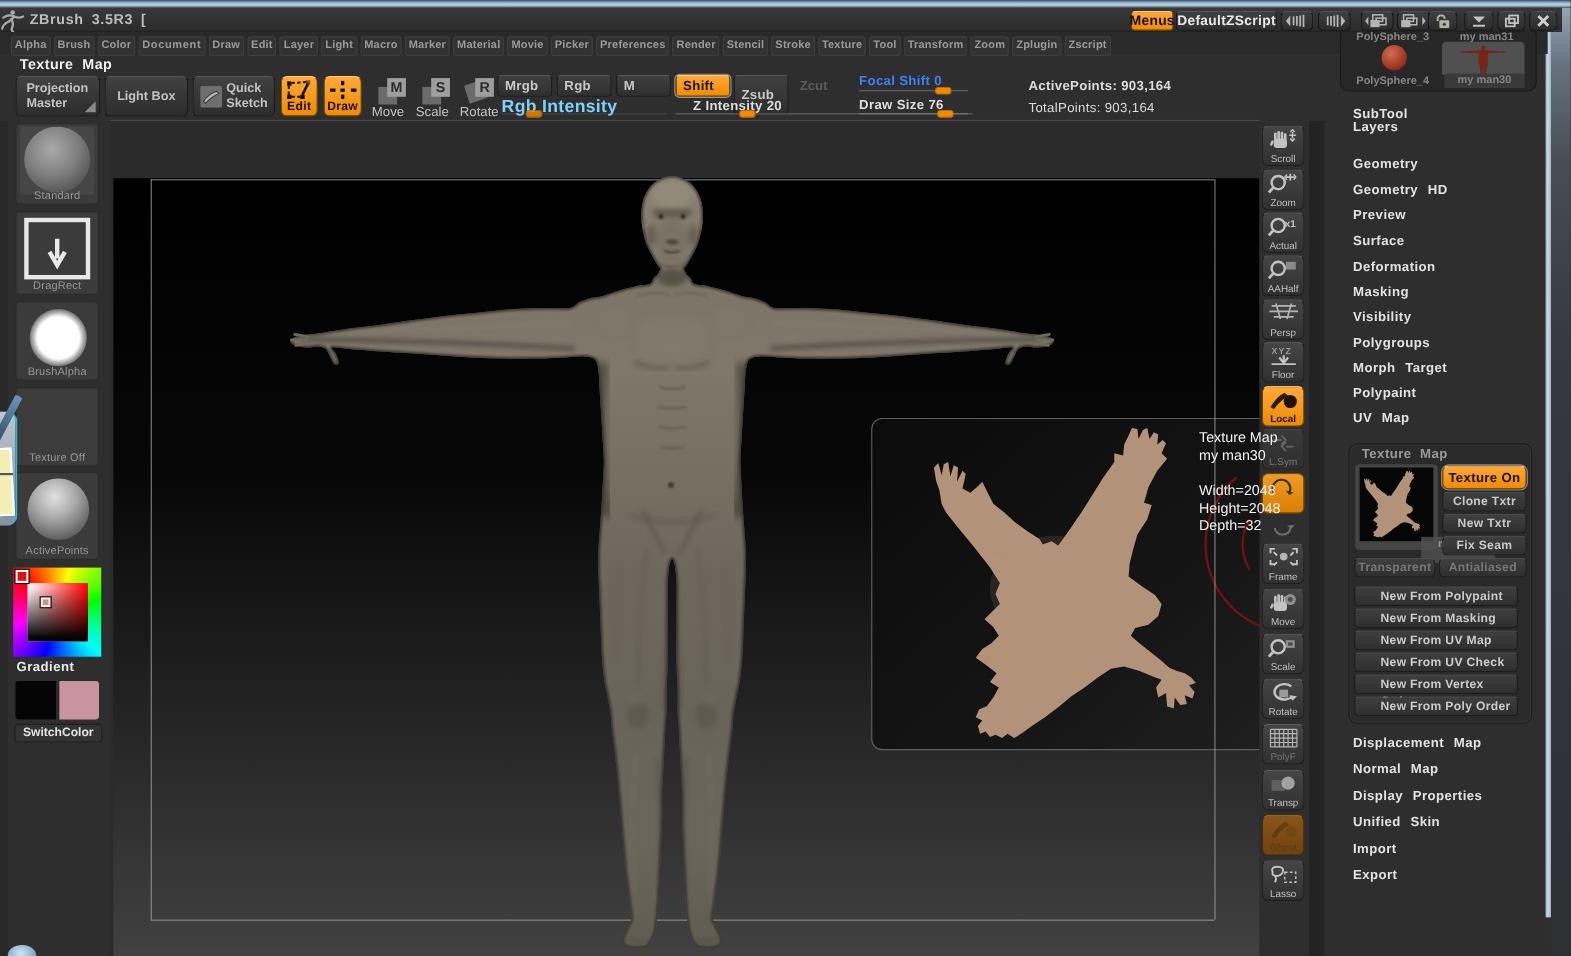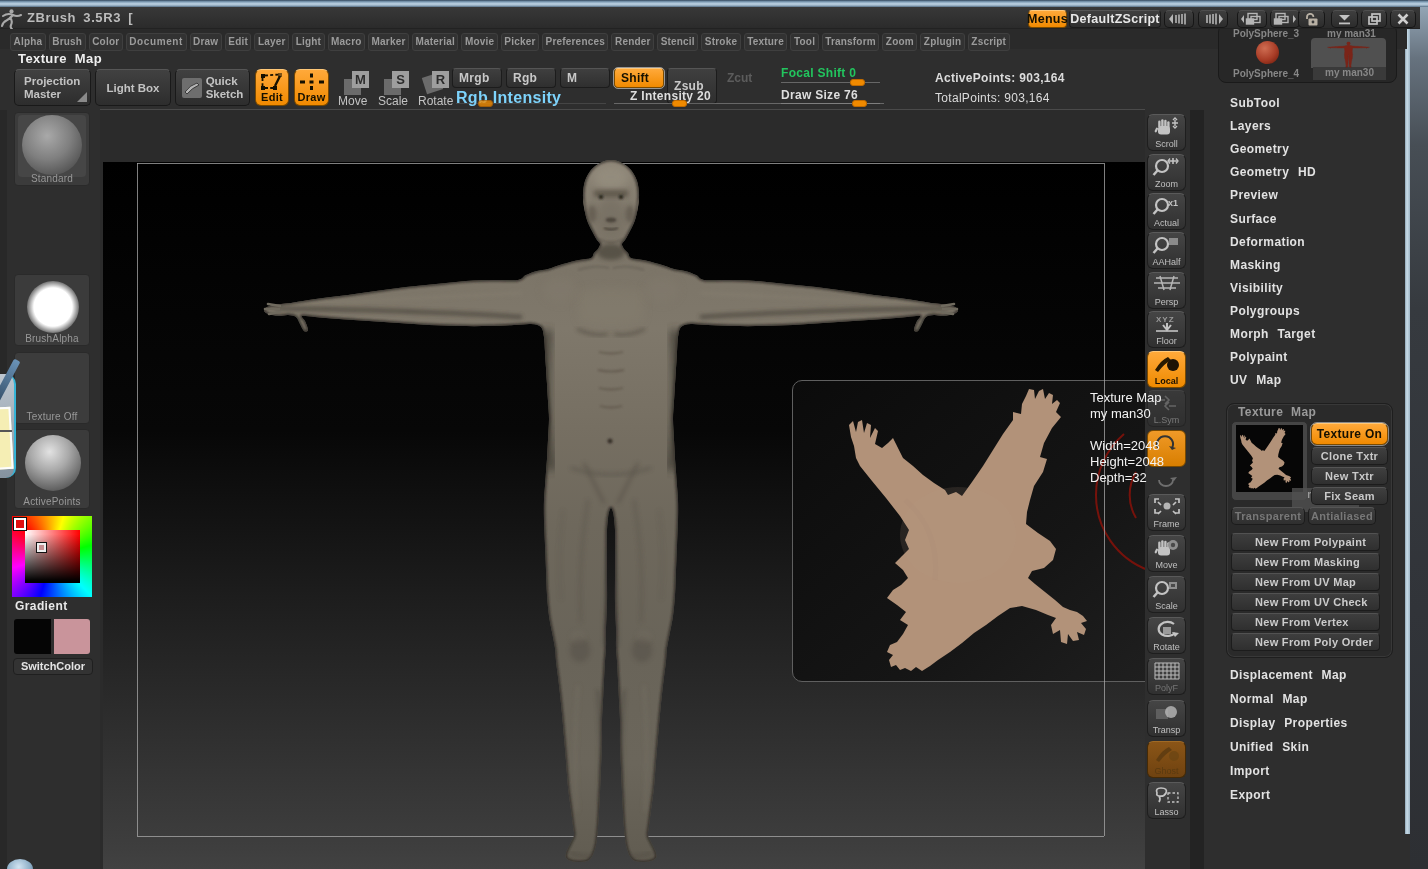--- a/index.html
+++ b/index.html
@@ -290,20 +290,27 @@
 <div class="abs" style="left:0;top:110px;width:100px;height:759px;background:#2e2e2e"></div>
 <div class="tile" style="top:112px;height:74px">
       <div style="position:absolute;left:3px;top:2px;width:68px;height:62px;border-radius:4px;background:#464646;overflow:hidden"><div style="position:absolute;left:4px;top:0px;width:60px;height:60px;border-radius:50%;background:radial-gradient(circle at 42% 35%,#a9a9a9,#7f7f7f 45%,#4c4c4c 85%)"></div><svg width="68" height="62">
           <path d="M 16,20 Q 32,6 47,17 Q 57,26 48,34 Q 39,41 32,33 Q 27,26 36,22" stroke="#555" stroke-width="6.5" fill="none" stroke-linecap="round"></path>
           <path d="M 17,18 Q 33,6 46,15" stroke="#d8d8d8" stroke-width="3" fill="none" stroke-linecap="round"></path>
           <path d="M 36,23 Q 45,26 45,32" stroke="#dcdcdc" stroke-width="2.5" fill="none" stroke-linecap="round"></path>
           <path d="M 22,28 Q 26,36 34,38" stroke="#9c9c9c" stroke-width="2.5" fill="none"></path>
         </svg></div>
       <div class="tlab">Standard</div>
     </div>
+<div class="tile" style="top:192px;height:76px">
+      <svg width="74" height="62" style="position:absolute;left:0;top:2px">
+        <rect x="9" y="5" width="56" height="52" fill="none" stroke="#e8e8e8" stroke-width="4"></rect>
+        <path d="M 37,22 V 40 M 30,34 L 37,46 L 44,34" stroke="#e8e8e8" stroke-width="4" fill="none"></path>
+      </svg>
+      <div class="tlab">DragRect</div>
+    </div>
 <div class="tile" style="top:274px;height:72px">
       <div style="position:absolute;left:12px;top:6px;width:52px;height:52px;border-radius:50%;background:radial-gradient(circle,#ffffff 52%,rgba(255,255,255,0) 78%)"></div>
       <div class="tlab">BrushAlpha</div>
     </div>
 <div class="tile" style="top:352px;height:72px;background:#3c3c3c">
       <div class="tlab">Texture Off</div>
     </div>
 <div class="tile" style="top:429px;height:80px">
       <div style="position:absolute;left:10px;top:5px;width:56px;height:56px;border-radius:50%;background:radial-gradient(circle at 44% 30%,#e2e2e2,#a9a9a9 38%,#5e5e5e 78%,#3c3c3c)"></div>
       <div class="tlab">ActivePoints</div>
@@ -319,21 +326,21 @@
 <div class="abs" style="left:13px;top:658px;width:80px;height:17px;background:#333;border:1px solid #1f1f1f;border-radius:4px;color:#e4e4e4;font-weight:bold;font-size:11px;text-align:center;line-height:15px">SwitchColor</div>
 <div class="abs" style="left:0;top:110px;width:7px;height:759px;background:#282828"></div>
 <div class="abs" style="left:7px;top:859px;width:26px;height:20px;border-radius:50%;background:radial-gradient(circle at 45% 40%,#d2e4f2,#8fb0c8 60%,#5a7890)"></div>
 
 <div class="abs" style="left:-52px;top:374px;width:68px;height:104px;border-radius:10px;background:linear-gradient(170deg,#c2cbd4,#84919e);border-right:2px solid #35b4d6;z-index:5"></div>
 <div class="abs" style="left:-36px;top:408px;width:48px;height:62px;background:#f5eeb4;border:2px solid #fdfdfd;transform:rotate(-3deg);z-index:6"></div>
 <div class="abs" style="left:-3px;top:356px;width:7px;height:72px;background:linear-gradient(#6a93b8,#16283c);transform:rotate(28deg);z-index:7;border-radius:2px"></div>
 <div class="abs" style="left:0px;top:430px;width:12px;height:1.5px;background:#555;z-index:8"></div>
 
 <div class="hdr" style="top:96px">SubTool</div>
-<div class="hdr" style="top:119px">Layers</div>
+<div class="hdr" style="top:108px">Layers</div>
 <div class="hdr" style="top:142px">Geometry</div>
 <div class="hdr" style="top:165px">Geometry HD</div>
 <div class="hdr" style="top:188px">Preview</div>
 <div class="hdr" style="top:212px">Surface</div>
 <div class="hdr" style="top:235px">Deformation</div>
 <div class="hdr" style="top:258px">Masking</div>
 <div class="hdr" style="top:281px">Visibility</div>
 <div class="hdr" style="top:304px">Polygroups</div>
 <div class="hdr" style="top:327px">Morph Target</div>
 <div class="hdr" style="top:350px">Polypaint</div>
@@ -351,21 +358,21 @@
 <div class="abs" style="left:1236px;top:425px;width:67px;height:67px;background:#060606"></div>
 <svg class="abs" style="left:1236px;top:425px" width="67" height="67" viewBox="0 0 67 67">
       <use href="#uvsil" transform="translate(-178.5,-80.6) scale(0.215)" fill="#b29279"></use>
     </svg>
 <div class="abs" style="left:1292px;top:488px;width:67px;height:24px;background:rgba(80,80,80,.8);color:#9a9a9a;font-size:10px;font-weight:bold;text-align:right;line-height:13px">my_man30</div>
 <div class="btn obtn" style="left:1311px;top:423px;width:77px;height:22px;font-size:12px;border-radius:6px;outline:1px solid rgba(255,255,255,.45)">Texture On</div>
 <div class="btn" style="left:1311px;top:447px;width:77px;height:18px;font-size:11px">Clone Txtr</div>
 <div class="btn" style="left:1311px;top:467px;width:77px;height:18px;font-size:11px">New Txtr</div>
 <div class="btn" style="left:1311px;top:487px;width:77px;height:18px;font-size:11px">Fix Seam</div>
 <div class="btn" style="left:1231px;top:507px;width:74px;height:18px;font-size:11px;color:#787878">Transparent</div>
-<div class="btn" style="left:1308px;top:507px;width:68px;height:18px;font-size:11px;color:#787878">Antialiased</div>
+<div class="btn" style="left:1308px;top:507px;width:80px;height:18px;font-size:11px;color:#787878">Antialiased</div>
 <div class="npb" style="top:533px">New From Polypaint</div>
 <div class="npb" style="top:553px">New From Masking</div>
 <div class="npb" style="top:573px">New From UV Map</div>
 <div class="npb" style="top:593px">New From UV Check</div>
 <div class="npb" style="top:613px">New From Vertex Order</div>
 <div class="npb" style="top:633px">New From Poly Order</div>
 
 <div class="abs" style="left:1218px;top:24px;width:179px;height:59px;background:#272727;border:1px solid #1a1a1a;border-radius:8px;z-index:15"></div>
 <div class="abs" style="z-index:16;left:1233px;top:28px;color:#878787;font-size:10px;font-weight:bold">PolySphere_3</div>
 <div class="abs" style="z-index:16;left:1327px;top:28px;color:#878787;font-size:10px;font-weight:bold">my man31</div>
@@ -511,21 +518,21 @@
 <div class="btn" style="left:560px;top:68px;width:50px;height:20px;font-size:12px;justify-content:flex-start;padding-left:6px;border-radius:4px">M</div>
 <div class="btn obtn" style="left:614px;top:68px;width:50px;height:20px;font-size:12px;justify-content:flex-start;padding-left:6px;border-radius:4px;outline:1px solid rgba(255,255,255,.5)">Shift</div>
 <div class="btn" style="left:667px;top:68px;width:50px;height:36px;font-size:12px;justify-content:flex-start;padding-left:6px;border-radius:4px">Zsub</div>
 <div class="abs" style="left:727px;top:71px;color:#5c5c5c;font-size:12px;font-weight:bold">Zcut</div>
 <div class="abs" style="left:456px;top:89px;color:#7dd3fc;font-size:16px;font-weight:bold;letter-spacing:.3px">Rgb Intensity</div>
 <div class="sl" style="left:456px;top:103px;width:150px;opacity:.25"></div>
 <div class="mk" style="left:478px;top:100px;opacity:.8"></div>
 <div class="abs" style="left:630px;top:89px;color:#dedede;font-size:12px;font-weight:bold;letter-spacing:.3px">Z Intensity 20</div>
 <div class="sl" style="left:614px;top:103px;width:270px"></div>
 <div class="mk" style="left:672px;top:100px"></div>
-<div class="abs" style="left:781px;top:66px;color:#22c55e;font-size:12px;font-weight:bold;letter-spacing:.3px">Focal Shift 0</div>
+<div class="abs" style="left:781px;top:66px;color:#3b82f6;font-size:12px;font-weight:bold;letter-spacing:.3px">Focal Shift 0</div>
 <div class="sl" style="left:781px;top:82px;width:99px"></div>
 <div class="mk" style="left:850px;top:79px"></div>
 <div class="abs" style="left:781px;top:88px;color:#dedede;font-size:12px;font-weight:bold;letter-spacing:.3px">Draw Size 76</div>
 <div class="sl" style="left:781px;top:103px;width:99px"></div>
 <div class="mk" style="left:852px;top:100px"></div>
 <div class="abs" style="left:935px;top:71px;color:#dcdcdc;font-size:12px;font-weight:bold;letter-spacing:.3px">ActivePoints: 903,164</div>
 <div class="abs" style="left:935px;top:91px;color:#dcdcdc;font-size:12px;font-weight:normal;letter-spacing:.3px">TotalPoints: 903,164</div>
 <div class="abs" style="left:100px;top:109px;width:1045px;height:1px;background:#4a4a4a"></div>
 </div>
 </body></html>

